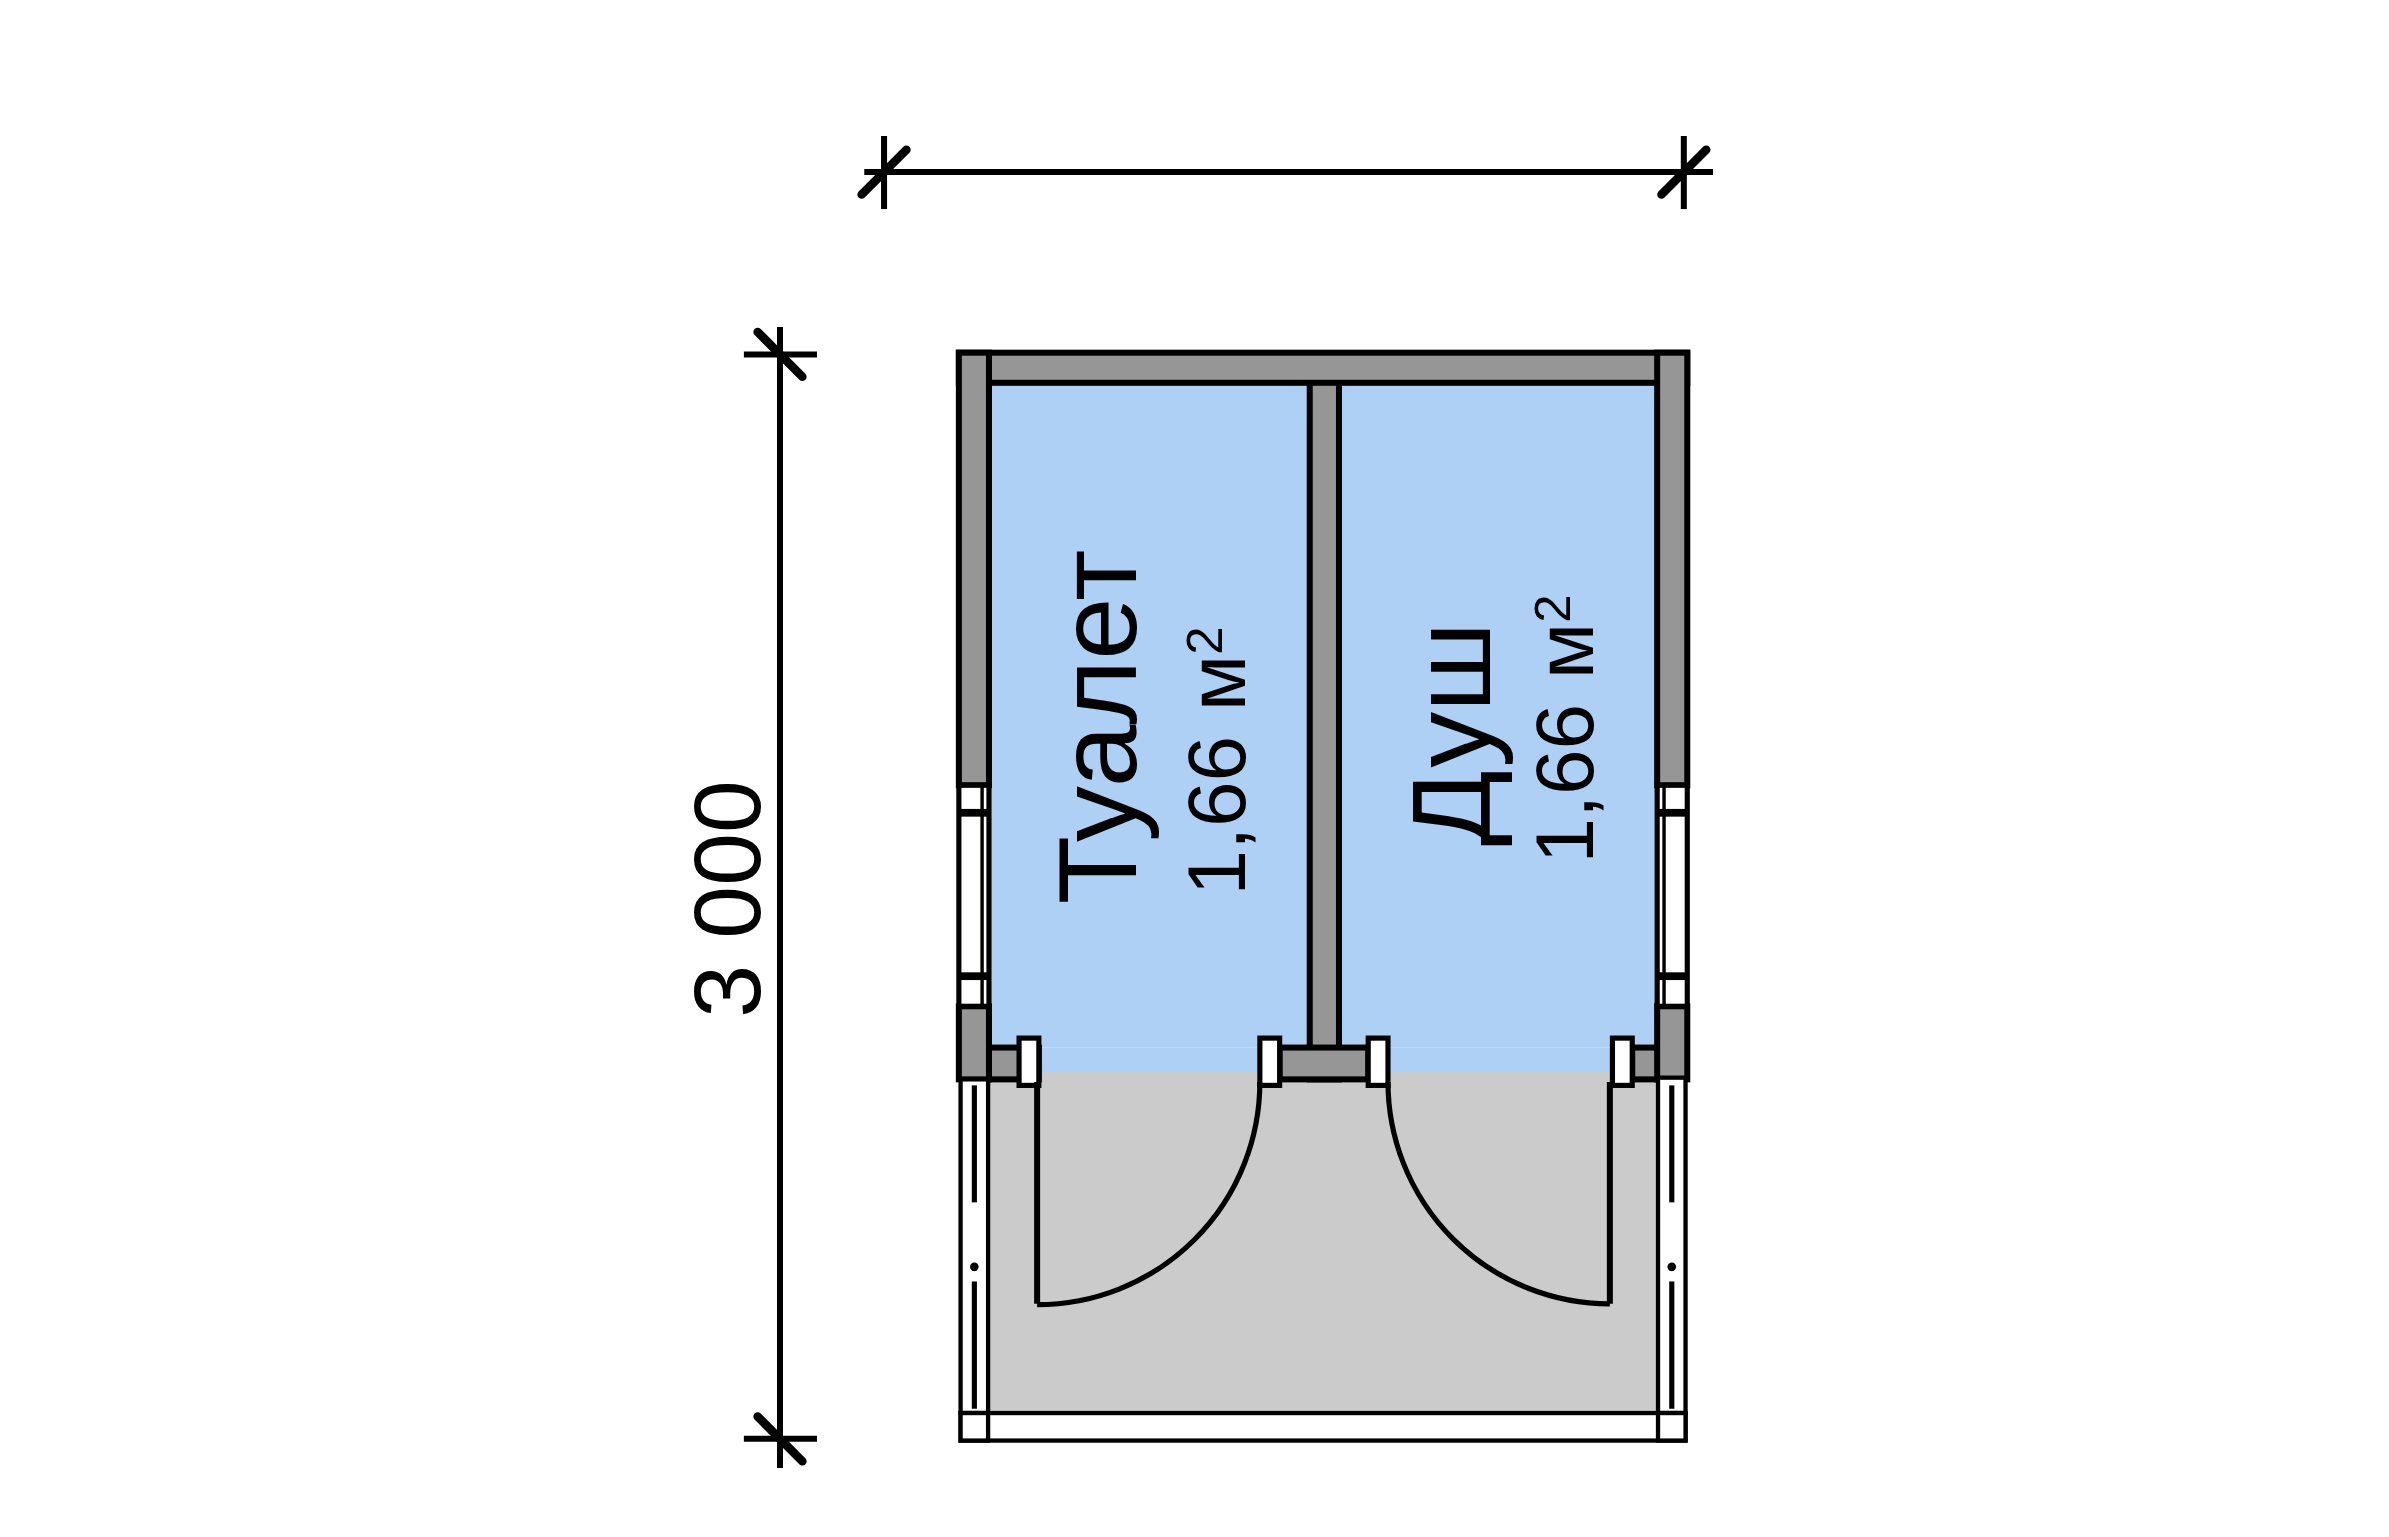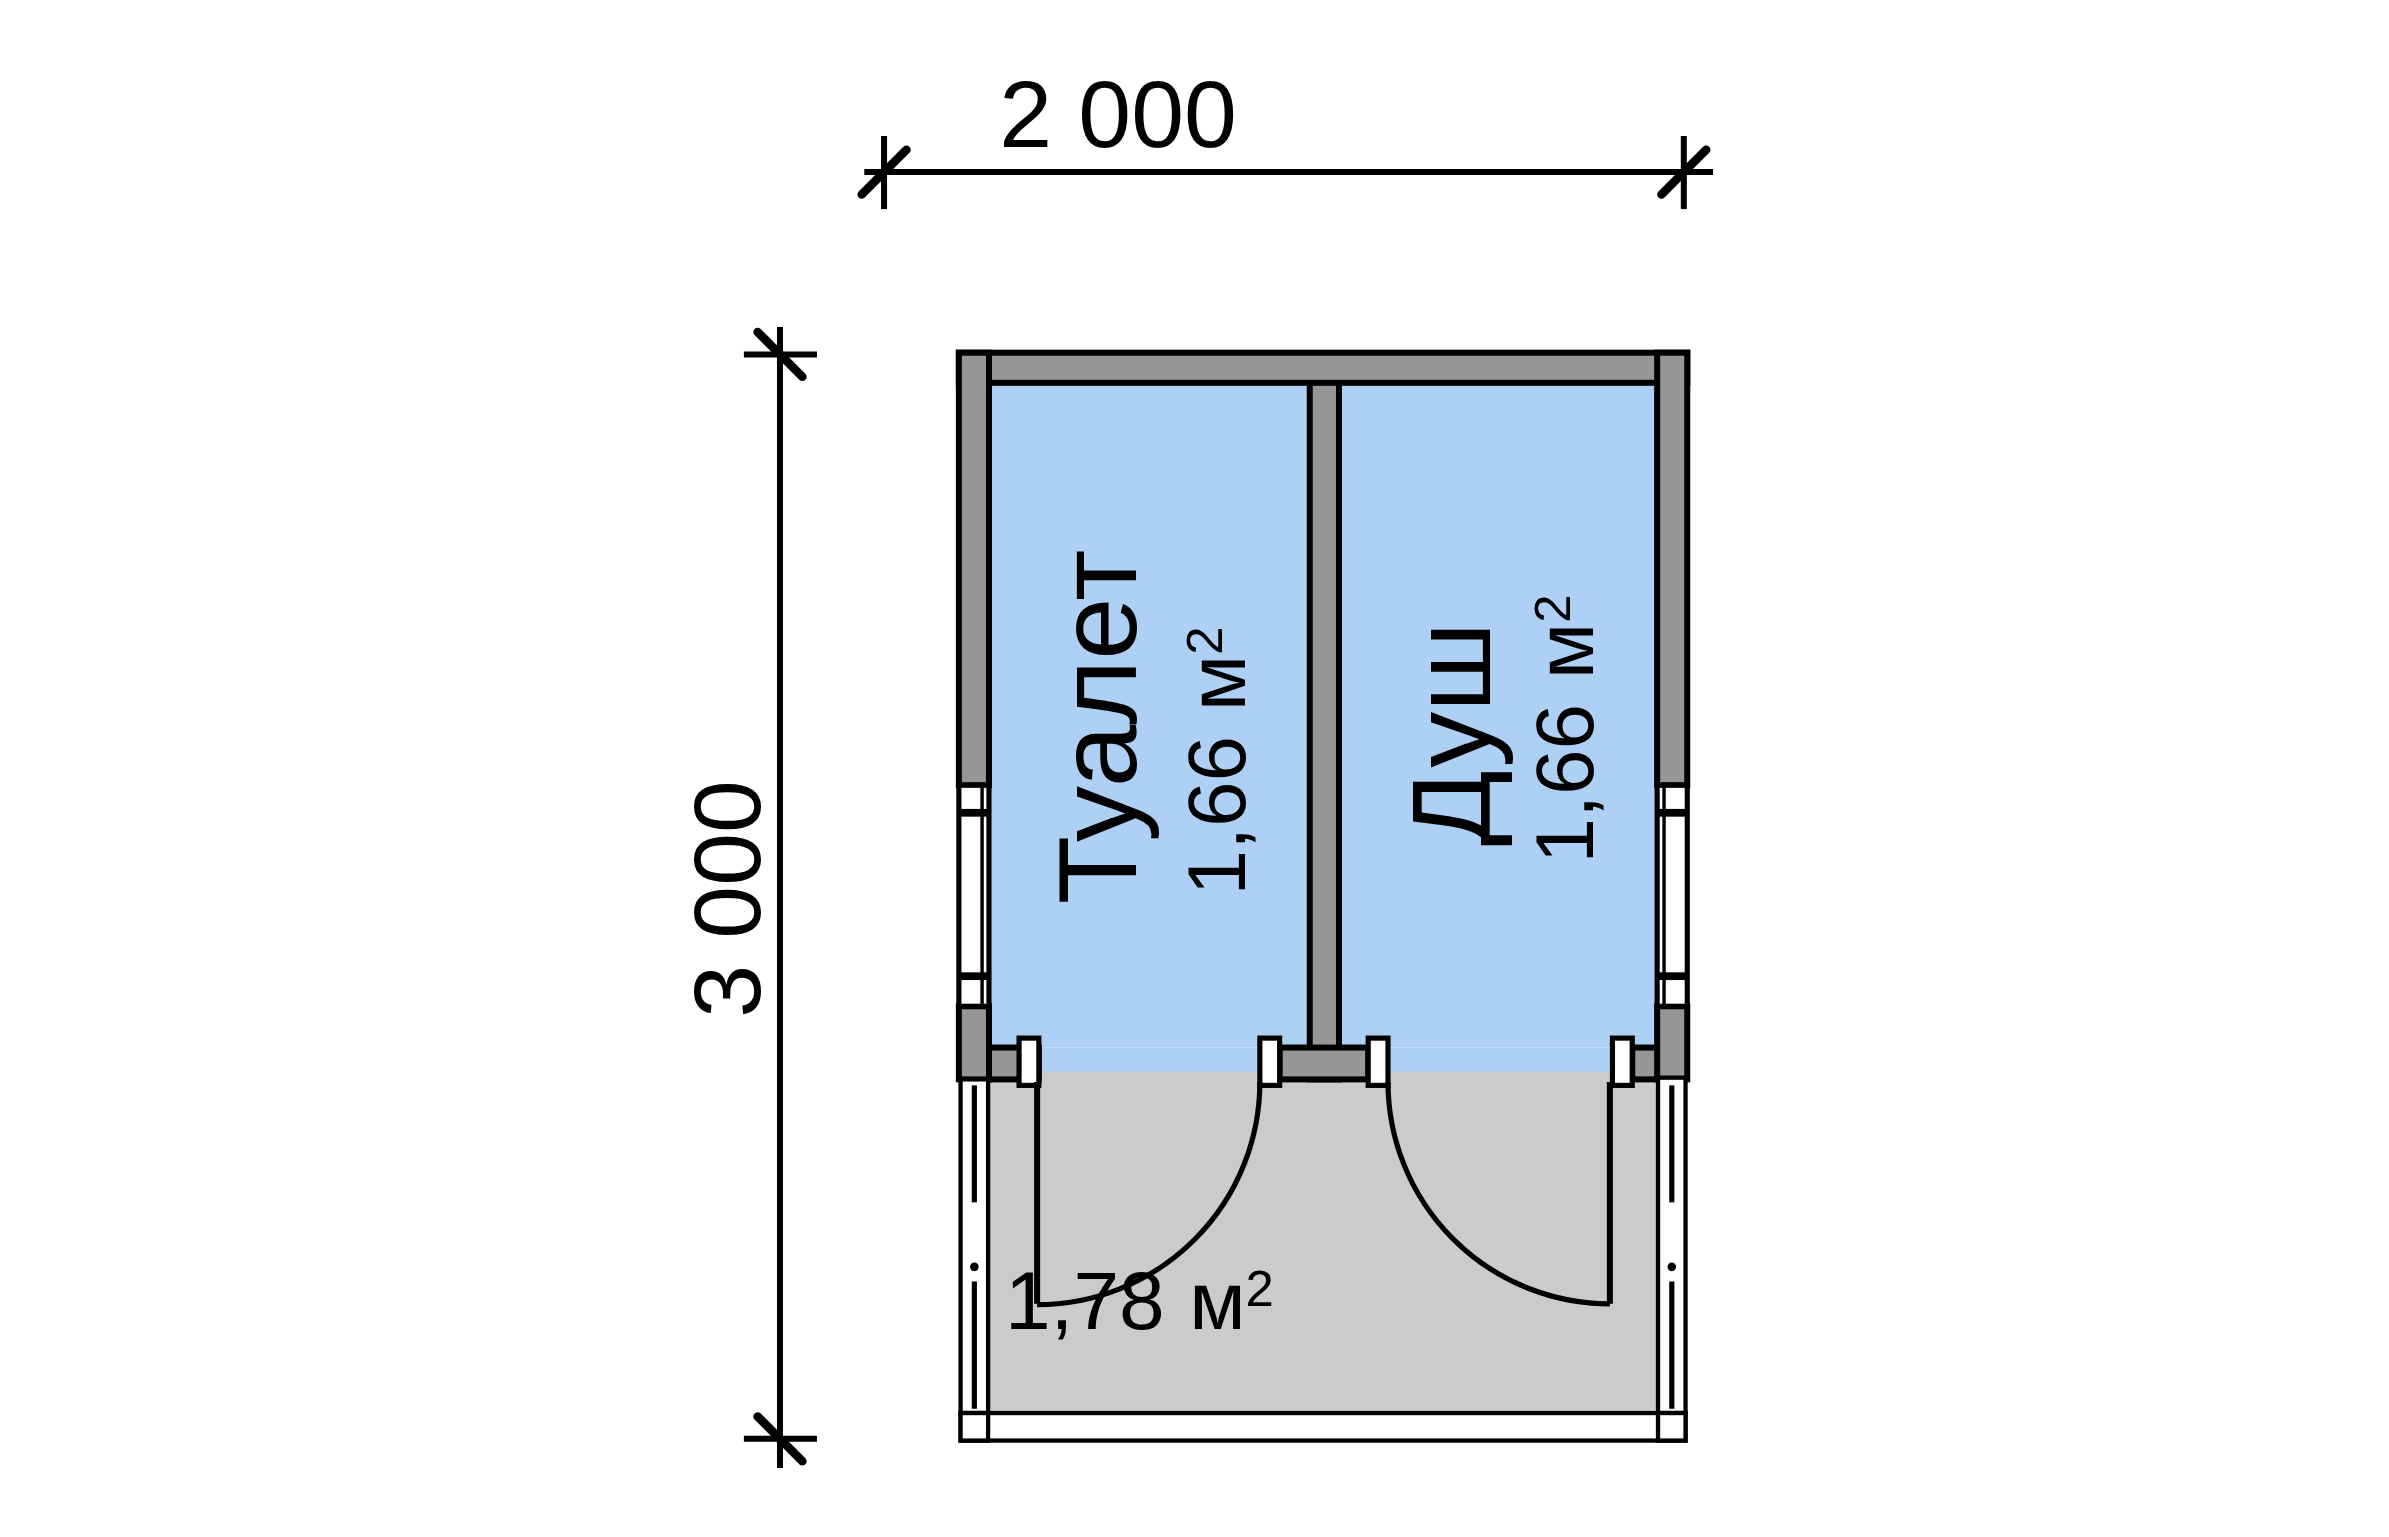--- a/index.html
+++ b/index.html
@@ -107,35 +107,31 @@
 
     <g>
       <line class="thick" x1="907" y1="380" x2="907" y2="1707"></line>
       <line class="thick" x1="865" y1="412" x2="950" y2="412"></line>
       <line class="slash" x1="881" y1="386" x2="933" y2="438"></line>
       <line class="thick" x1="865" y1="1673" x2="950" y2="1673"></line>
       <line class="slash" x1="881" y1="1647" x2="933" y2="1699"></line>
     </g>
   </svg>
 
-  <div class="lbl f-dim" style="left:1118px;top:114px">2 000</div>
 
   <div class="lbl rot f-dim" style="left:727px;top:899px">3 000</div>
 
   <div class="lbl rot f-room" style="left:1098px;top:727px">Туалет</div>
 
   <div class="lbl rot f-area" style="left:1217px;top:761px">
     <span>1,66</span><span class="area-unit">м</span><span class="sup">2</span>
   </div>
 
   <div class="lbl rot f-room" style="left:1452px;top:734px">Душ</div>
 
   <div class="lbl rot f-area" style="left:1565px;top:729px">
     <span>1,66</span><span class="area-unit">м</span><span class="sup">2</span>
   </div>
 
 
-  <div class="lbl tl f-area" style="left:1005px;top:1260px">
-    <span>1,78</span><span class="area-unit">м</span><span class="sup">2</span>
-  </div>
 
 </div>
 
 
 </body></html>

